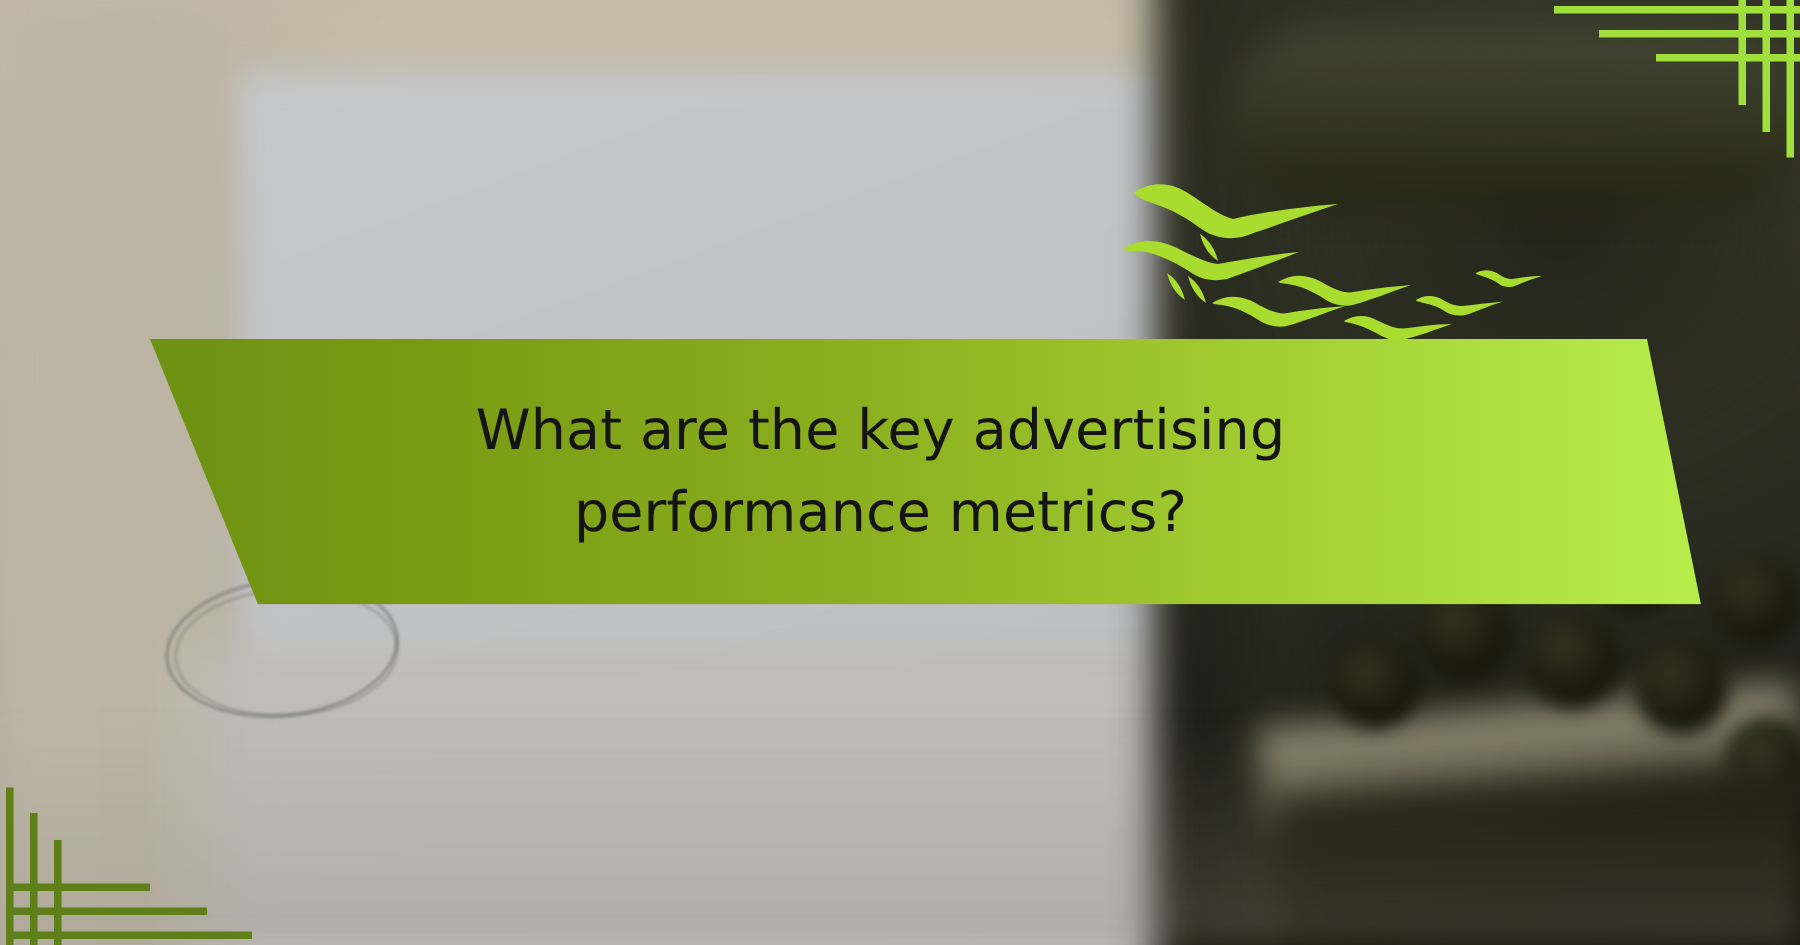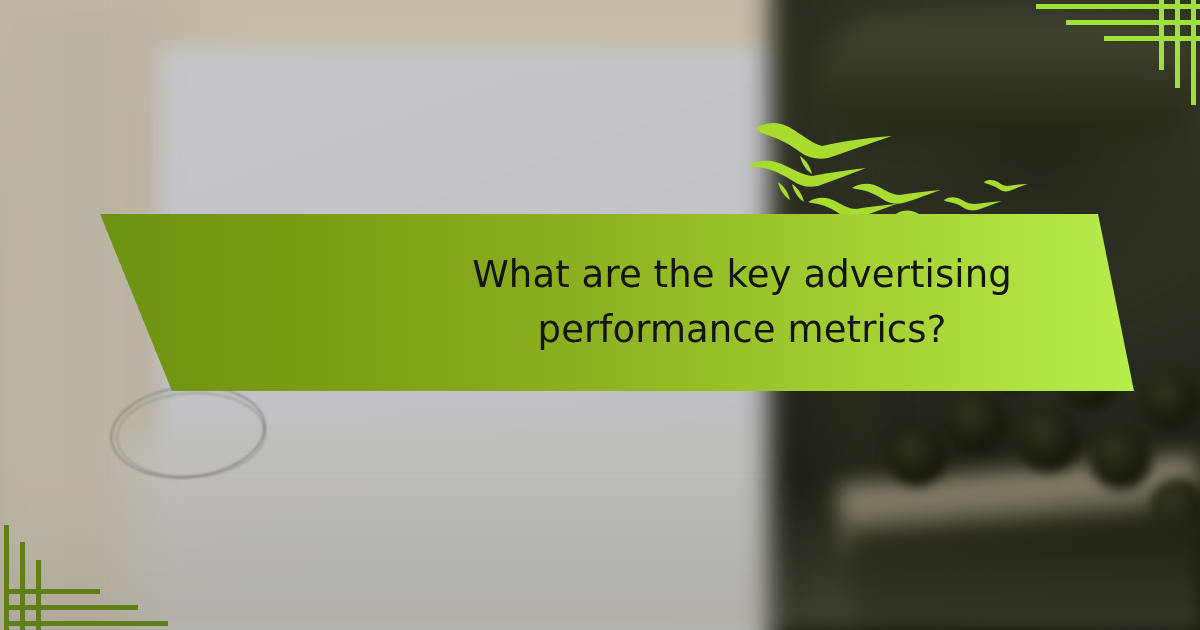--- a/index.html
+++ b/index.html
@@ -121,24 +121,24 @@
   .bracket.bl { left:0; bottom:0; width:170px; height:105px; }
   .bracket.bl i { background:#5f7f18; }
 
   
   .birds { position:absolute; left:748px; top:104px; width:280px; height:130px; }
   .birds svg { display:block; width:100%; height:100%; overflow:visible; }
 
   
   .banner {
     position:absolute;
-    left:64px; top:214px; width:1070px; height:177px;
+    left:64px; top:226px; width:1070px; height:177px;
     background:linear-gradient(90deg,#6b8f12 0%, #7a9c14 22%, #8cb01f 48%, #a3cf33 74%, #b6ee4c 100%);
     clip-path:polygon(36px 0, 1034px 0, 1070px 177px, 108px 177px);
-    display:flex; align-items:center; justify-content:flex-end;
+    display:flex; align-items:center; justify-content:center;
   }
   .headline {
     width:760px;
     text-align:center;
     color:#141414;
     font-size:37px;
     line-height:1.46;
     font-weight:400;
     letter-spacing:.1px;
     transform:translateX(-12px);

